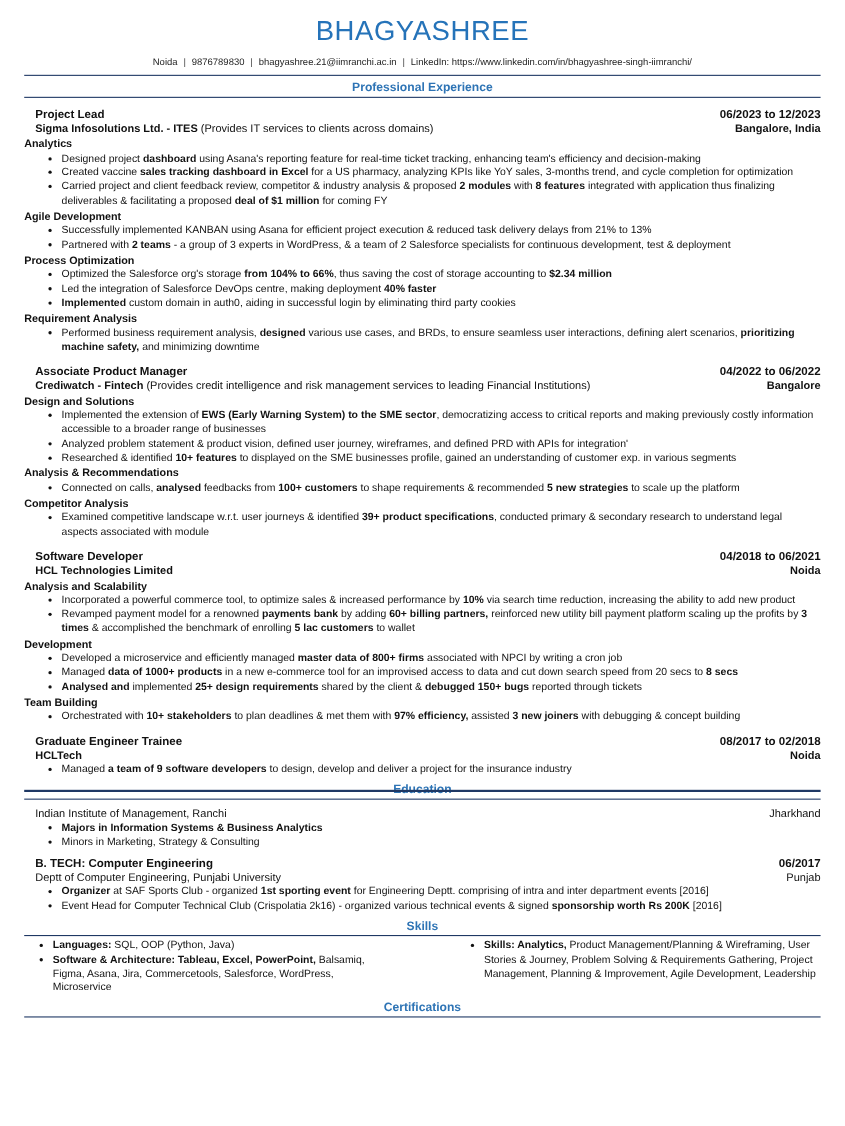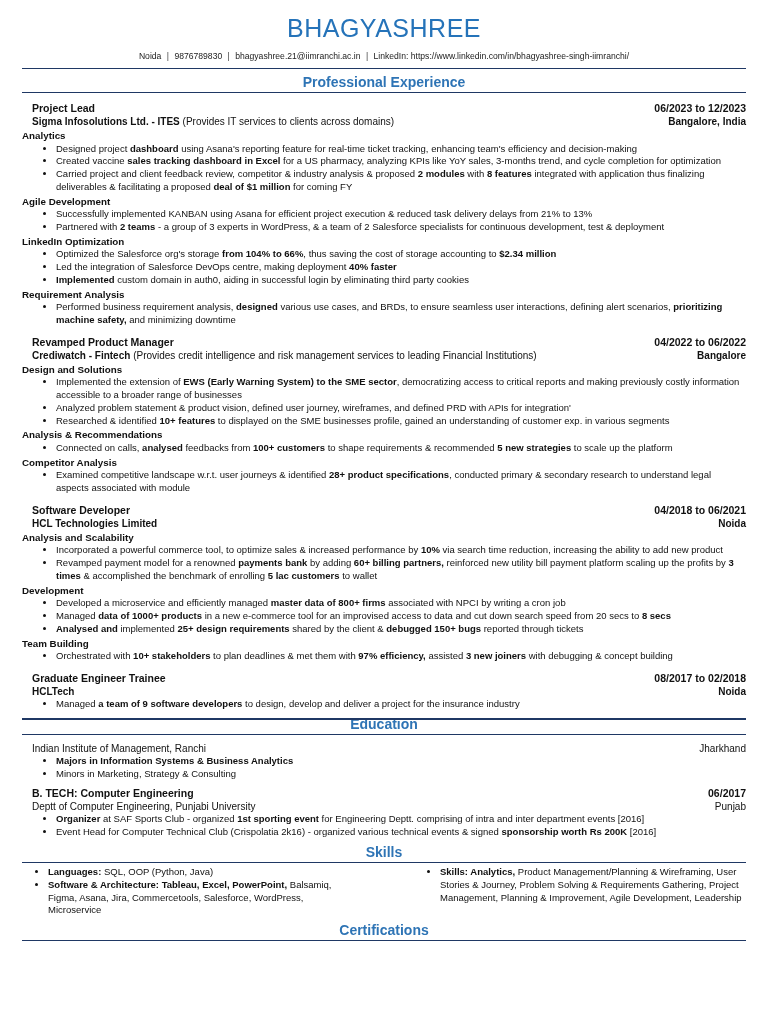--- a/index.html
+++ b/index.html
@@ -11,21 +11,21 @@
   }
   .page { position:relative; height:728px; padding:14px 22px 0 22px; }
   .name {
     text-align:center; color:#2573b9; font-size:25px; font-weight:500;
     letter-spacing:.5px; margin-bottom:8px;
   }
   .contact { text-align:center; font-size:8.6px; color:#222; margin-bottom:7px; }
   .contact .sep { padding:0 3px; color:#444; }
   hr.rule { border:none; border-top:1.5px solid #1f3864; margin:2px 0 3px 0; }
   .section-title {
-    text-align:center; color:#2e74b5; font-weight:700; font-size:14px;
+    text-align:center; color:#2e74b5; font-weight:700; font-size:11px;
     margin:5px 0 2px 0;
   }
   .job { margin-top:9px; }
   .row { display:flex; justify-content:space-between; align-items:baseline;padding-left:10px; }
   .job-title, .job-dates { font-size:10.5px; line-height:13px; font-weight:700; }
   .company { font-size:10px; line-height:13px; }
   .location { font-size:10px; line-height:13px; font-weight:700; white-space:nowrap; margin-left:14px; }
   .group-heading { font-weight:700; font-size:9.8px; line-height:13.5px; margin-top:1px; }
   ul.bullets { margin:0; padding-left:34px; list-style:disc outside; }
   li.bullet { font-size:9.5px; line-height:12.8px; }
@@ -68,53 +68,53 @@
           <li class="bullet"><span>Created vaccine </span><b>sales tracking dashboard in Excel</b><span> for a US pharmacy, analyzing KPIs like YoY sales, 3-months trend, and cycle completion for optimization</span></li>
         </ul>
         <ul class="bullets">
           <li class="bullet"><span>Carried project and client feedback review, competitor &amp; industry analysis &amp; proposed </span><b>2 modules</b><span> with </span><b>8 features</b><span> integrated with application thus finalizing deliverables &amp; facilitating a proposed </span><b>deal of $1 million</b><span> for coming FY</span></li>
         </ul>
         <div class="group-heading">Agile Development</div>
         <ul class="bullets">
           <li class="bullet"><span>Successfully implemented KANBAN using Asana for efficient project execution &amp; reduced task delivery delays from 21% to 13%</span></li>
           <li class="bullet"><span>Partnered with </span><b>2 teams</b><span> - a group of 3 experts in WordPress, &amp; a team of 2 Salesforce specialists for continuous development, test &amp; deployment</span></li>
         </ul>
-        <div class="group-heading">LinkedIn Optimization</div>
+        <div class="group-heading">Process Optimization</div>
         <ul class="bullets">
           <li class="bullet"><span>Optimized the Salesforce org's storage </span><b>from 104% to 66%</b><span>, thus saving the cost of storage accounting to </span><b>$2.34 million</b></li>
           <li class="bullet"><span>Led the integration of Salesforce DevOps centre, making deployment </span><b>40% faster</b></li>
           <li class="bullet"><b>Implemented</b><span> custom domain in auth0, aiding in successful login by eliminating third party cookies</span></li>
         </ul>
         <div class="group-heading">Requirement Analysis</div>
         <ul class="bullets">
           <li class="bullet"><span>Performed business requirement analysis, </span><b>designed</b><span> various use cases, and BRDs, to ensure seamless user interactions, defining alert scenarios, </span><b>prioritizing machine safety,</b><span> and minimizing downtime</span></li>
         </ul>
       </div>
       <div class="job">
         <div class="row">
-          <span class="job-title">Revamped Product Manager</span>
+          <span class="job-title">Associate Product Manager</span>
           <span class="job-dates">04/2022 to 06/2022</span>
         </div>
         <div class="row">
           <span class="company"><b>Crediwatch - Fintech</b><span> (Provides credit intelligence and risk management services to leading Financial Institutions)</span></span>
           <span class="location">Bangalore</span>
         </div>
         <div class="group-heading">Design and Solutions</div>
         <ul class="bullets">
           <li class="bullet"><span>Implemented the extension of </span><b>EWS (Early Warning System) to the SME sector</b><span>, democratizing access to critical reports and making previously costly information accessible to a broader range of businesses</span></li>
           <li class="bullet"><span>Analyzed problem statement &amp; product vision, defined user journey, wireframes, and defined PRD with APIs for integration'</span></li>
           <li class="bullet"><span>Researched &amp; identified </span><b>10+ features</b><span> to displayed on the SME businesses profile, gained an understanding of customer exp. in various segments</span></li>
         </ul>
         <div class="group-heading">Analysis &amp; Recommendations</div>
         <ul class="bullets">
           <li class="bullet"><span>Connected on calls, </span><b>analysed</b><span> feedbacks from </span><b>100+ customers</b><span> to shape requirements &amp; recommended </span><b>5 new strategies</b><span> to scale up the platform</span></li>
         </ul>
         <div class="group-heading">Competitor Analysis</div>
         <ul class="bullets">
-          <li class="bullet"><span>Examined competitive landscape w.r.t. user journeys &amp; identified </span><b>28+ product specifications</b><span>, conducted primary &amp; secondary research to understand legal aspects associated with module</span></li>
+          <li class="bullet"><span>Examined competitive landscape w.r.t. user journeys &amp; identified </span><b>39+ product specifications</b><span>, conducted primary &amp; secondary research to understand legal aspects associated with module</span></li>
         </ul>
       </div>
       <div class="job">
         <div class="row">
           <span class="job-title">Software Developer</span>
           <span class="job-dates">04/2018 to 06/2021</span>
         </div>
         <div class="row">
           <span class="company"><b>HCL Technologies Limited</b></span>
           <span class="location">Noida</span>

